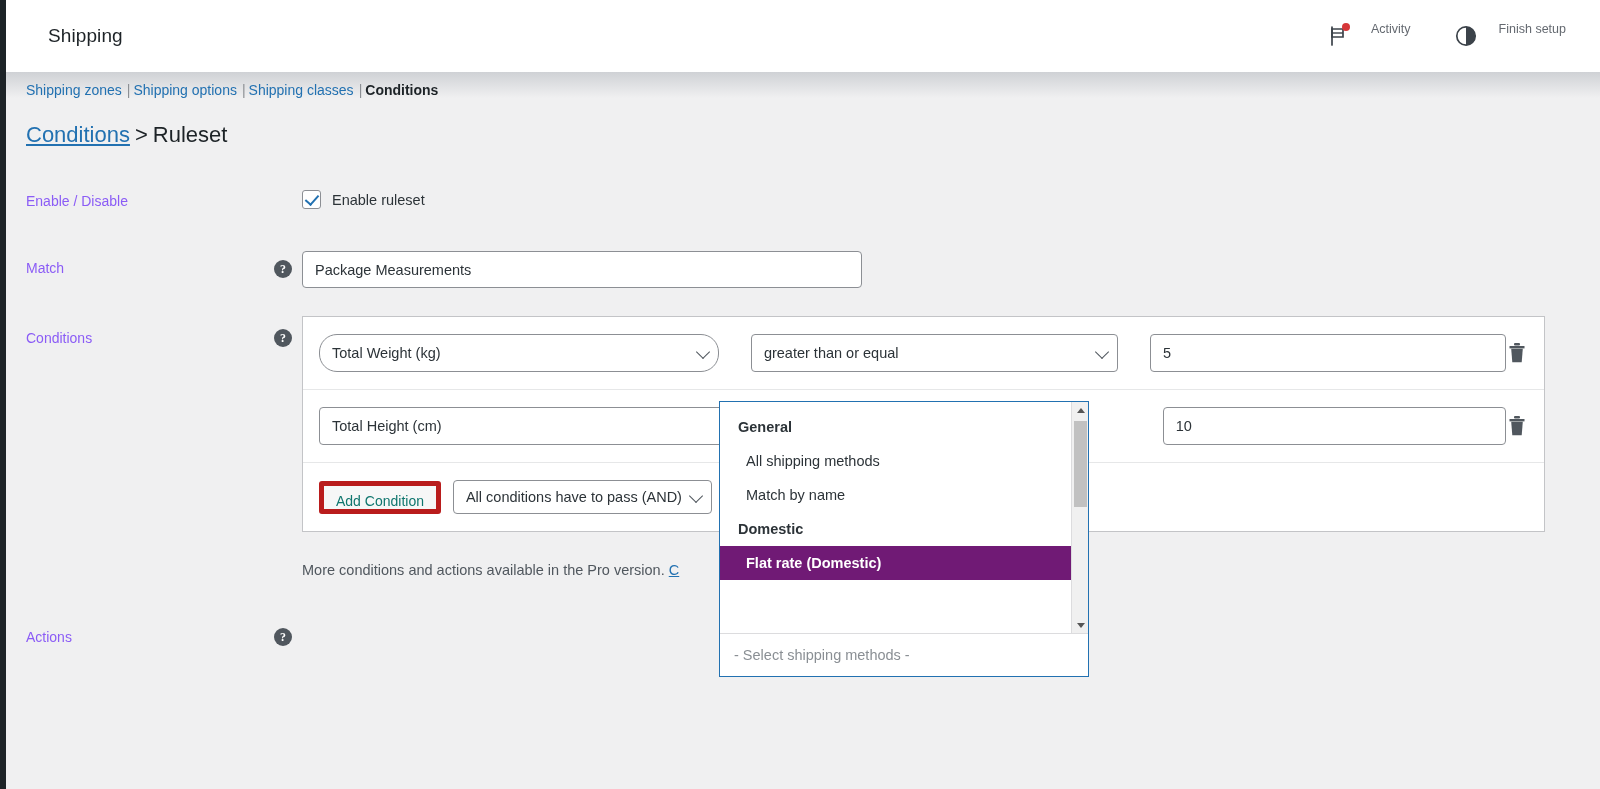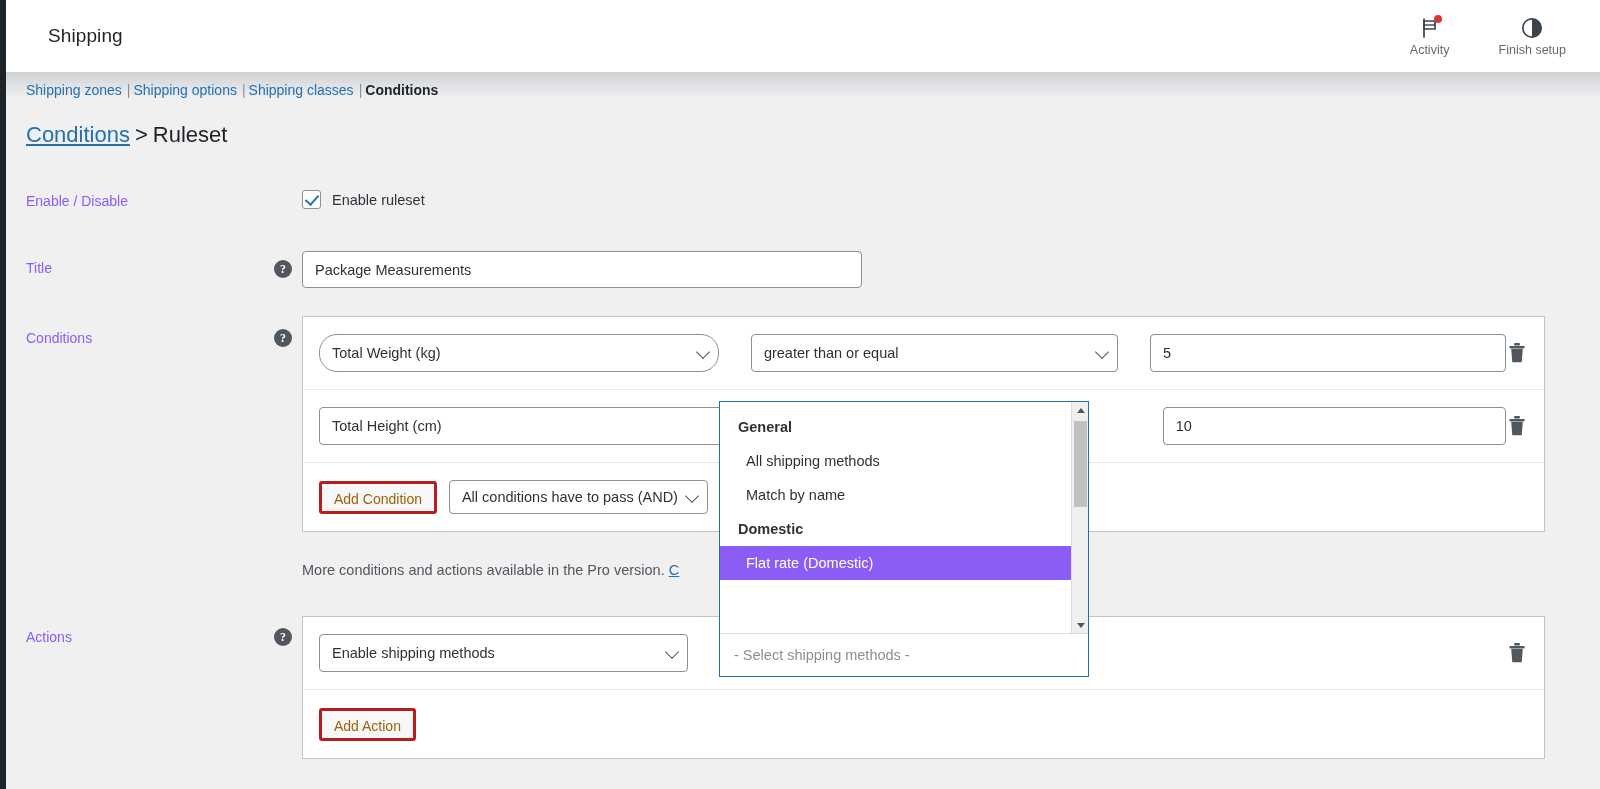--- a/index.html
+++ b/index.html
@@ -26,22 +26,22 @@
     background: #ffffff;
     display: flex; align-items: center;
     padding: 0 24px 0 42px;
   }
   .wc-header-title {
     font-size: 19px; color: #1d2327; font-weight: 400; letter-spacing: .1px;
   }
   .wc-header-spacer { flex: 1 1 auto; }
   .wc-header-actions { display: flex; align-items: flex-start; gap: 42px; padding-right: 10px;}
   .hdr-item {
-    display: flex; flex-direction: column; align-items: center;
-    gap: 3px; cursor: pointer; min-width: 54px;
+    display: flex; align-items: flex-start;
+    gap: 20px; cursor: pointer; min-width: 54px;
   }
   .hdr-item-label { font-size: 12.5px; color: #646970; line-height: 1.1; white-space: nowrap; }
   .hdr-icon { position: relative; width: 26px; height: 26px; display:block; }
   .hdr-icon svg { display: block; }
   .badge-dot {
     position: absolute; right: 1px; top: 0px;
     width: 8px; height: 8px; border-radius: 50%;
     background: #d63638;
   }
   .header-shadow {
@@ -133,22 +133,22 @@
   }
   .sel .chev {
     position: absolute; right: 10px; top: 50%;
     width: 10px; height: 10px; margin-top: -6px;
     border: solid #50575e; border-width: 0 1.8px 1.8px 0;
     transform: rotate(45deg);
   }
 
   
   .btn-sec {
-    background: #f6f7f7; border: 3px solid #b91c1c; border-radius: 3px;
-    color: #a16207; font-size: 14px; padding: 0 12px; height: 33px;
+    background: #f6f7f7; border: 5px solid #b91c1c; border-radius: 3px;
+    color: #0f766e; font-size: 14px; padding: 0 12px; height: 33px;
     line-height: 31px; cursor: pointer;
     font-family: "Liberation Sans", sans-serif;
   }
 
   
   .trash { width: 22px; height: 24px; cursor: pointer; display: block; }
 
   
   .pro-note {
     position: absolute; left: 296px; top: 562px;
@@ -172,21 +172,21 @@
     background: #fff;
   }
   .dd-group {
     font-size: 14.5px; color: #2c3338; font-weight: 700;
     padding: 9px 12px 9px 18px;
   }
   .dd-opt {
     font-size: 14.5px; color: #2c3338;
     padding: 9px 0 9px 26px; cursor: pointer;
   }
-  .dd-opt.selected { background: #8b5cf6; color: #ffffff; }
+  .dd-opt.selected { background: #701a75; color: #ffffff; font-weight: bold; }
   .dd-field {
     position: absolute; left: 0; right: 0; bottom: 0; height: 43px;
     border-top: 1px solid #dcdcde;
     display: flex; align-items: center; padding-left: 14px;
     font-size: 14.5px; color: #8a8f94; background: #fff;
   }
   
   .dd-sb {
     position: absolute; right: 0; top: 0; width: 17px; height: 232px;
     background: #f0f0f0; border-left: 1px solid #dcdcde;
@@ -255,21 +255,21 @@
   <div class="crumb-title">
     <a href="#">Conditions</a><span class="gt">&gt;</span><span>Ruleset</span>
   </div>
 
   <div class="row-label" style="top:193px;">Enable / Disable</div>
   <div class="cb-row">
     <span class="cb-box"></span>
     <span class="cb-label">Enable ruleset</span>
   </div>
 
-  <div class="row-label" style="top:260px;">Title</div>
+  <div class="row-label" style="top:260px;">Match</div>
   <div class="help-icon" style="left:268px; top:260px;">?</div>
   <input class="txt-input" style="position: absolute; left: 296px; top: 251px; width: 560px; height: 37px;" value="Package Measurements">
 
   <div class="row-label" style="top:330px;">Conditions</div>
   <div class="help-icon" style="left:268px; top:329px;">?</div>
 
   <div class="panel" style="left:296px; top:316px; width:1243px;">
 
     <div class="panel-row" style="height:73px;">
       <div class="sel" style="width:402px;border-radius:18px;">
@@ -319,39 +319,20 @@
   </div>
 
   <div class="pro-note">
     <span>More conditions and actions available in the Pro version.</span>
     <a href="#">C</a>
   </div>
 
   <div class="row-label" style="top:629px;">Actions</div>
   <div class="help-icon" style="left:268px; top:628px;">?</div>
 
-  <div class="panel" style="left:296px; top:616px; width:1243px;">
-    <div class="panel-row" style="height:73px;">
-      <div class="sel" style="width:369px;">
-        <span>Enable shipping methods</span>
-        <span class="chev"></span>
-      </div>
-      <div style="flex:1 1 auto;"></div>
-      <span class="trash">
-        <svg width="22" height="24" viewBox="0 0 22 24">
-          <rect x="8" y="2" width="6" height="2.4" rx="1" fill="#50575e"></rect>
-          <rect x="3.5" y="5" width="15" height="2.4" fill="#50575e"></rect>
-          <path d="M5.2 7.8 h11.6 l-1.1 13.4 h-9.4 Z" fill="#50575e"></path>
-        </svg>
-      </span>
-    </div>
-    <div class="panel-row" style="height:68px;">
-      <button class="btn-sec">Add Action</button>
-    </div>
-  </div>
 
   <div class="dd-wrap">
     <div class="dd-list">
       <div class="dd-group">General</div>
       <div class="dd-opt">All shipping methods</div>
       <div class="dd-opt">Match by name</div>
       <div class="dd-group">Domestic</div>
       <div class="dd-opt selected">Flat rate (Domestic)</div>
 
       <div class="dd-sb">

